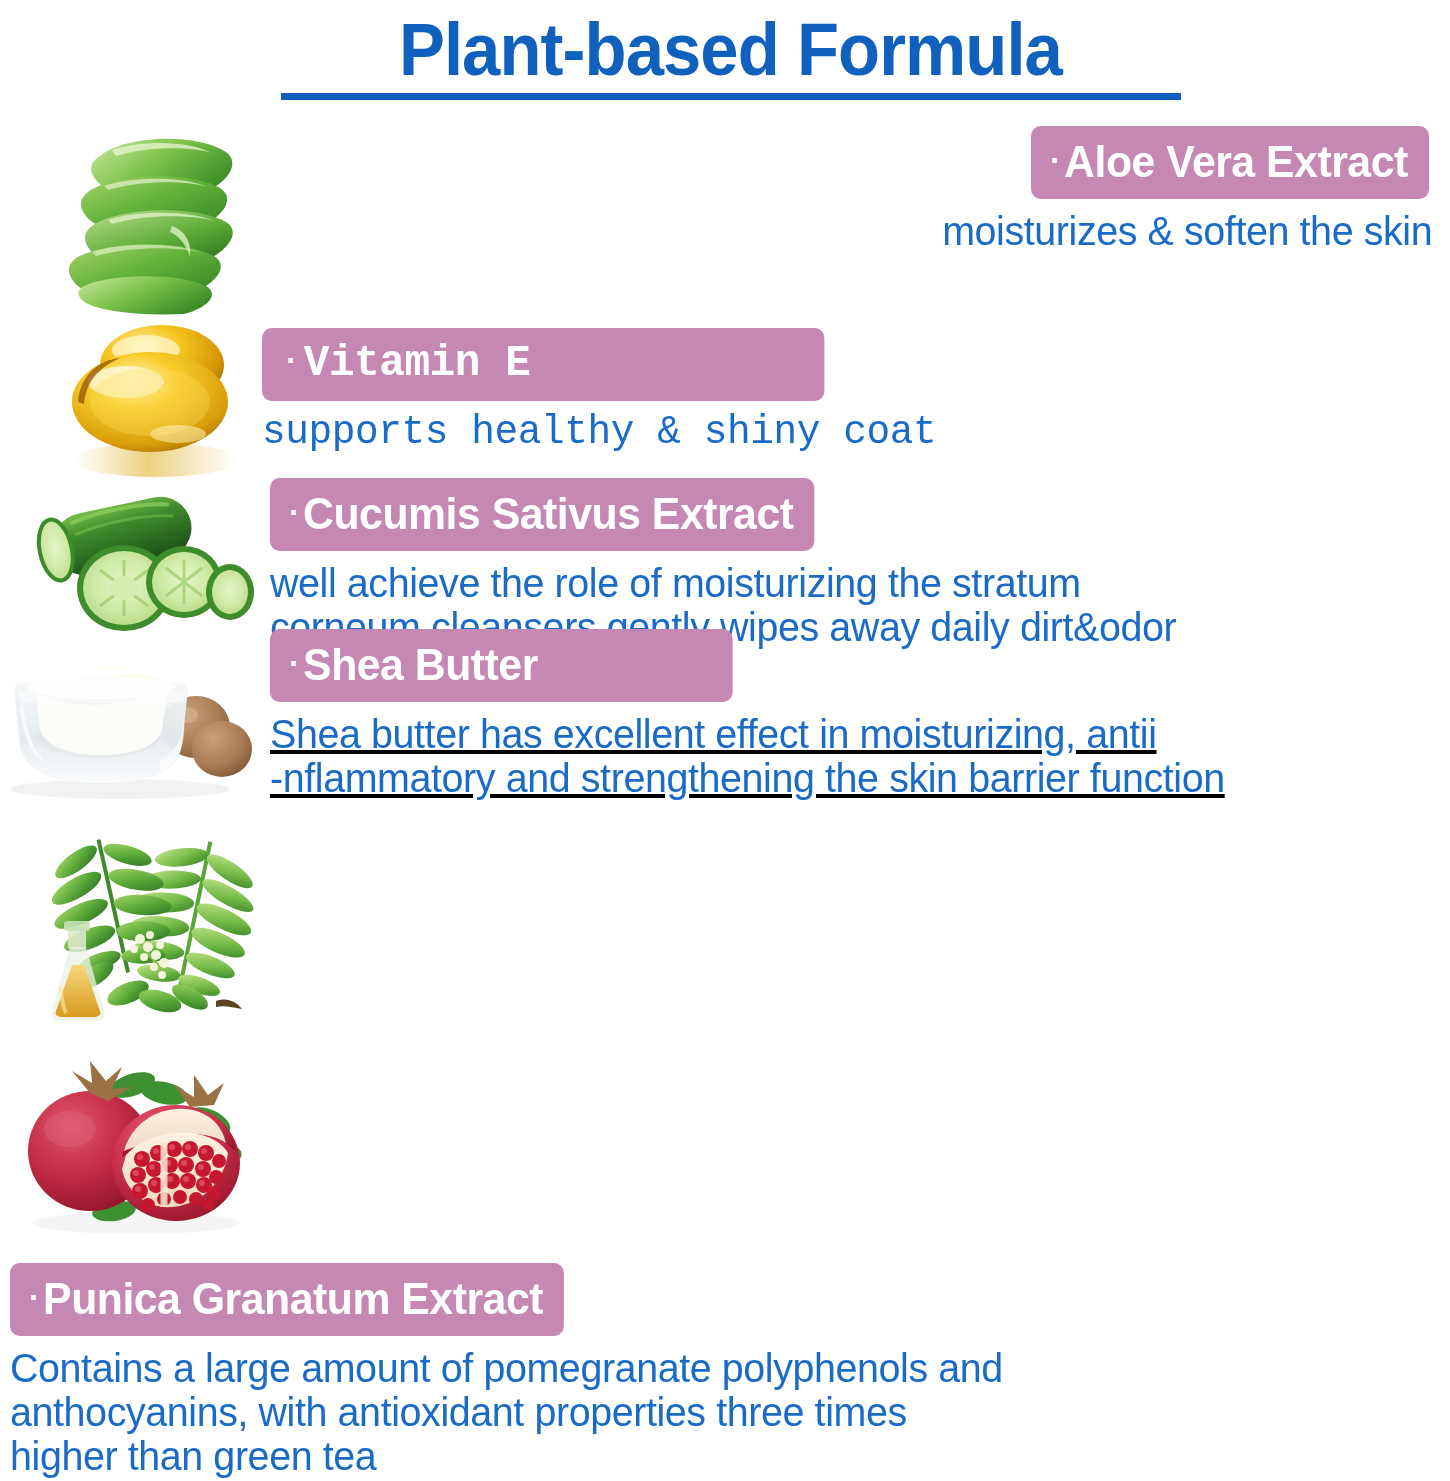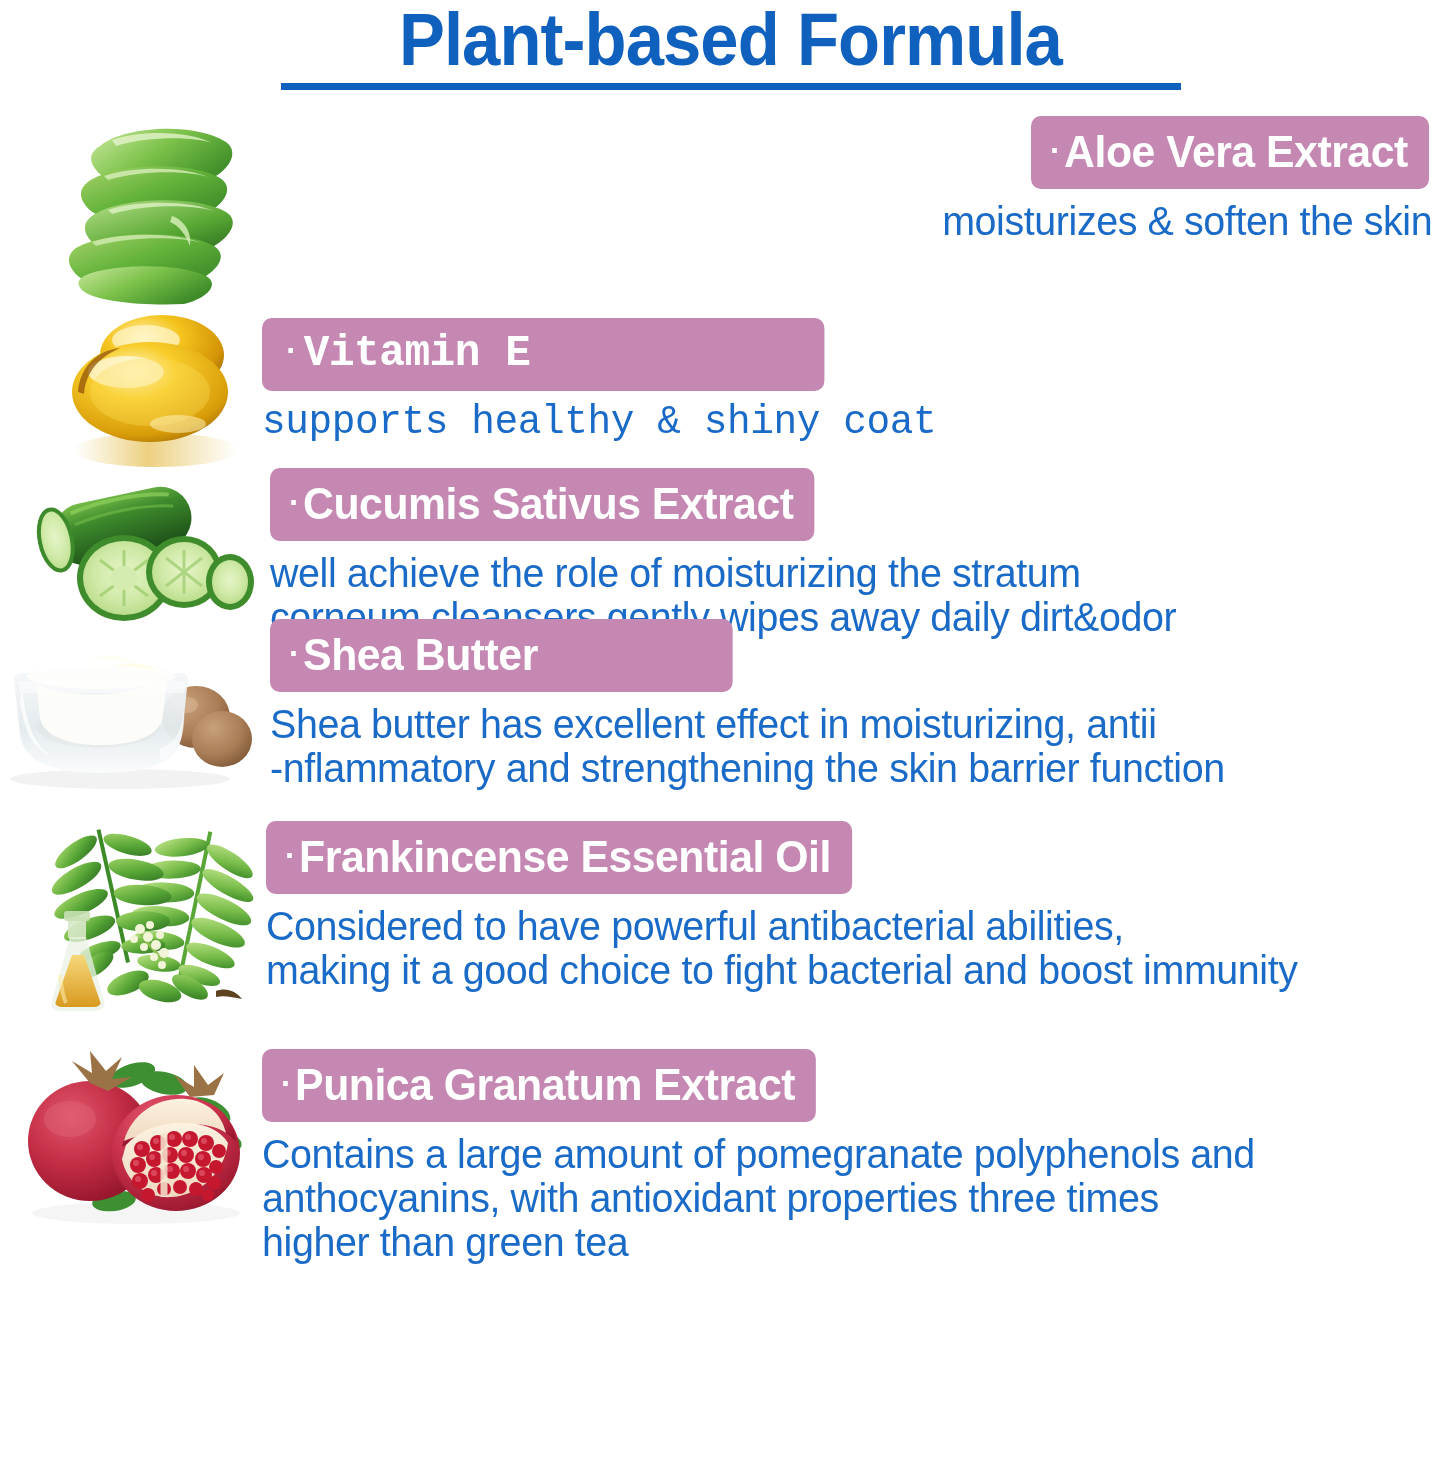--- a/index.html
+++ b/index.html
@@ -11,21 +11,21 @@
     width: 1450px;
     height: 1481px;
     font-family: "Liberation Sans", sans-serif;
     overflow: hidden;
     position: relative;
   }
 
   
   .title-block {
     text-align: center;
-    padding-top: 2px;
+    padding-top: 12px;
     margin-left: 11px;
   }
   .page-title {
     display: inline-block;
     font-size: 74px;
     font-weight: bold;
     color: #1060bd;
     letter-spacing: -1px;
     line-height: 1.02;
     font-family: "Liberation Sans", sans-serif;
@@ -94,29 +94,29 @@
   .row-aloe   .texts { margin-left: 14px; margin-top: 6px; text-align: right; }
 
   .row-vite   { margin-top: -6px; }
   .row-vite   .thumb { margin-left: 58px; margin-top: 0px; }
   .row-vite   .texts { margin-left: 12px; margin-top: 14px; font-family: Liberation Mono, monospace; }
 
   .row-cuke   { margin-top: -18px; }
   .row-cuke   .thumb { margin-left: 18px; margin-top: 10px; }
   .row-cuke   .texts { margin-left: 14px; margin-top: 2px; }
 
-  .row-shea   { margin-top: -24px; }
+  .row-shea   { margin-top: -24px; text-decoration: underline; }
   .row-shea   .thumb { margin-left: 0px; margin-top: 16px; }
   .row-shea   .texts { margin-left: 12px; margin-top: 0px; }
 
   .row-frank  { margin-top: 14px; }
   .row-frank  .thumb { margin-left: 40px; margin-top: 0px; }
   .row-frank  .texts { margin-left: 10px; margin-top: 12px; }
 
-  .row-pom    { margin-top: 6px; }
+  .row-pom    { margin-top: 6px; flex-direction: column; }
   .row-pom    .thumb { margin-left: 14px; margin-top: 14px; }
   .row-pom    .texts { margin-left: 10px; margin-top: 22px; }
 </style>
 </head>
 <body>
 
 <div class="title-block">
   <div class="page-title">Plant-based Formula</div>
   <div class="title-rule"></div>
 </div>
@@ -374,25 +374,20 @@
 
         <g>
           <rect x="28" y="112" width="18" height="22" rx="3" fill="#d7e8c8" opacity="0.9"></rect>
           <rect x="24" y="106" width="26" height="10" rx="3" fill="#c8e0b4" opacity="0.9"></rect>
           <path d="M30 132 L12 196 C10 202 14 206 22 206 L54 206 C62 206 66 202 64 196 L46 132 Z" fill="#eaf2e4" opacity="0.75"></path>
           <path d="M32 150 L16 196 C14 200 18 202 24 202 L52 202 C58 202 62 200 60 196 L44 150 Z" fill="url(#oilg)"></path>
           <path d="M20 170 C22 186 24 194 26 198" stroke="#fbe9a8" stroke-width="4" fill="none" opacity="0.6"></path>
         </g>
         <path d="M176 186 C186 182 196 186 202 194 C192 192 184 190 176 192 Z" fill="#5d4320"></path>
       </svg>
-    </div>
-    <div class="texts">
-      <div class="badge"><span class="dot">·</span><span>Frankincense Essential Oil</span></div>
-      <div class="desc">Considered to have powerful antibacterial abilities,
-making it a good choice to fight bacterial and boost immunity</div>
     </div>
   </div>
 
   <div class="ingredient-row row-pom">
     <div class="thumb">
       <svg width="238" height="190" viewBox="0 0 238 190">
         <defs>
           <radialGradient id="pomA" cx="0.35" cy="0.3" r="0.8">
             <stop offset="0%" stop-color="#e0566a"></stop>
               <stop offset="50%" stop-color="#c32d45"></stop>

